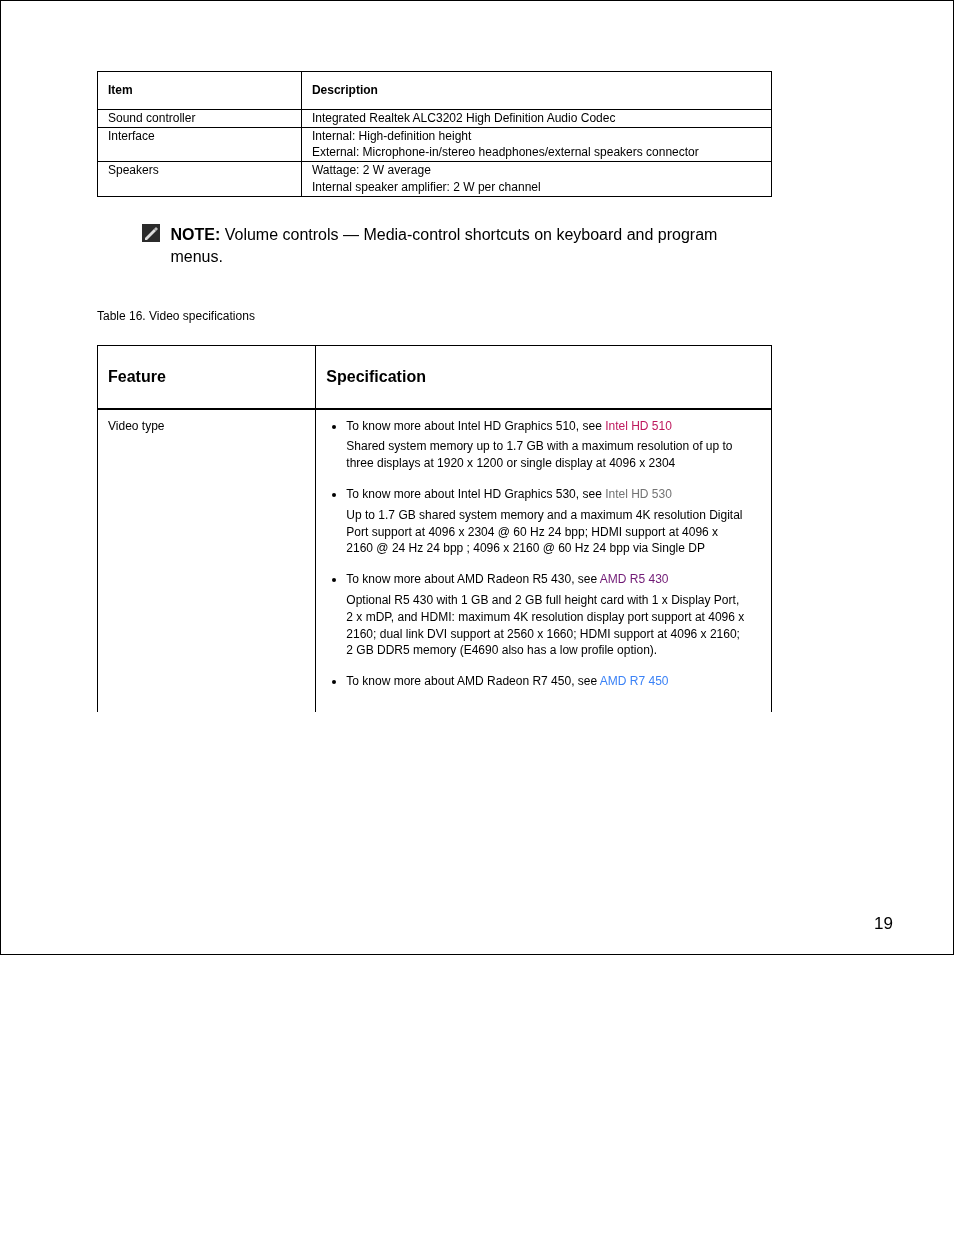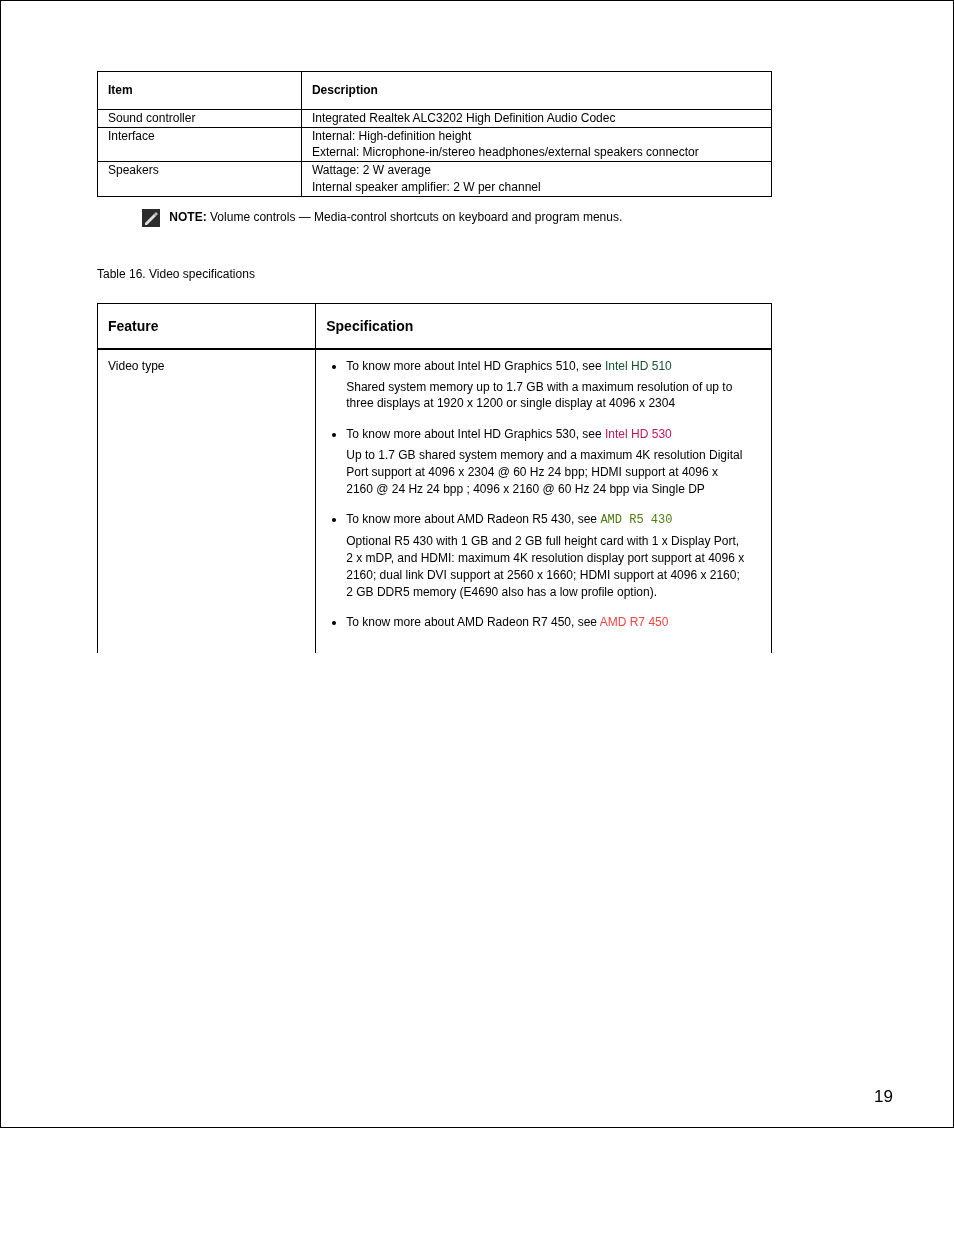--- a/index.html
+++ b/index.html
@@ -5,21 +5,21 @@
   html, body {
     margin: 0;
     padding: 0;
     background: #fff;
     font-family: Arial, Helvetica, sans-serif;
     font-size: 13px;
     color: #000;
   }
   .page {
     width: 954px;
-    height: 1128px;
+    height: 955px;
     position: relative;
     box-sizing: border-box;
     border: 1px solid #000;
   }
   .content {
     position: absolute;
     left: 96px;
     top: 70px;
     width: 770px;
   }
@@ -41,24 +41,24 @@
   }
   .table1 .col-desc {
     width: 480px;
   }
   .table1 tr.header td {
     font-weight: bold;
     padding: 10px 10px;
   }
 
   .note-row {
-    margin-top: 12px;
+    margin-top: 27px;
     margin-left: 45px;
     width: 630px;
-    font-size: 12px;
+    font-size: 16px;
     line-height: 1.4;
   }
   .note-icon {
     display: inline-block;
     width: 18px;
     height: 18px;
     vertical-align: top;
     margin-right: 6px;
   }
   .note-text {
@@ -74,22 +74,22 @@
   }
 
   .table2 {
     border-collapse: collapse;
     width: 675px;
   }
   .table2 th {
     border: 1.5px solid #000;
     border-bottom: 2px solid #000;
     vertical-align: top;
-    padding: 14px 10px;
-    font-size: 14px;
+    padding: 22px 10px;
+    font-size: 16px;
     font-weight: bold;
     text-align: left;
   }
   .table2 td {
     border-left: 1.5px solid #000;
     border-right: 1.5px solid #000;
     vertical-align: top;
     padding: 8px 10px;
     font-size: 12px;
     line-height: 1.4;
@@ -175,36 +175,36 @@
           <tr>
         <th class="col-feat">Feature</th>
         <th class="col-spec">Specification</th>
       </tr>
       <tr>
         <td class="col-feat">Video type</td>
         <td class="col-spec">
           <ul class="bulleted">
             <li>
               <span>To know more about Intel HD Graphics 510, see</span>
-              <span style="color:#14532d;">Intel HD 510</span>
+              <span style="color:#be185d;">Intel HD 510</span>
               <p>Shared system memory up to 1.7 GB with a maximum resolution of up to three displays at 1920 x 1200 or single display at 4096 x 2304</p>
             </li>
             <li>
               <span>To know more about Intel HD Graphics 530, see</span>
-              <span style="color:#be185d;margin-top:32px;">Intel HD 530</span>
+              <span style="color:#737373;margin-top:32px;">Intel HD 530</span>
               <p>Up to 1.7 GB shared system memory and a maximum 4K resolution Digital Port support at 4096 x 2304 @ 60 Hz 24 bpp; HDMI support at 4096 x 2160 @ 24 Hz 24 bpp ; 4096 x 2160 @ 60 Hz 24 bpp via Single DP</p>
             </li>
             <li>
               <span>To know more about AMD Radeon R5 430, see</span>
-              <span style="color:#4d7c0f;font-family:Liberation Mono, monospace;">AMD R5 430</span>
+              <span style="color:#701a75;">AMD R5 430</span>
               <p>Optional R5 430 with 1 GB and 2 GB full height card with 1 x Display Port, 2 x mDP, and HDMI: maximum 4K resolution display port support at 4096 x 2160; dual link DVI support at 2560 x 1660; HDMI support at 4096 x 2160; 2 GB DDR5 memory (E4690 also has a low profile option).</p>
             </li>
             <li>
               <span>To know more about AMD Radeon R7 450, see</span>
-              <span style="color:#ef4444;">AMD R7 450</span>
+              <span style="color:#3b82f6;">AMD R7 450</span>
             </li>
           </ul>
         </td>
       </tr>
     </tbody>
       </table>
 
   </div>
 
   <div class="footer">19</div>

